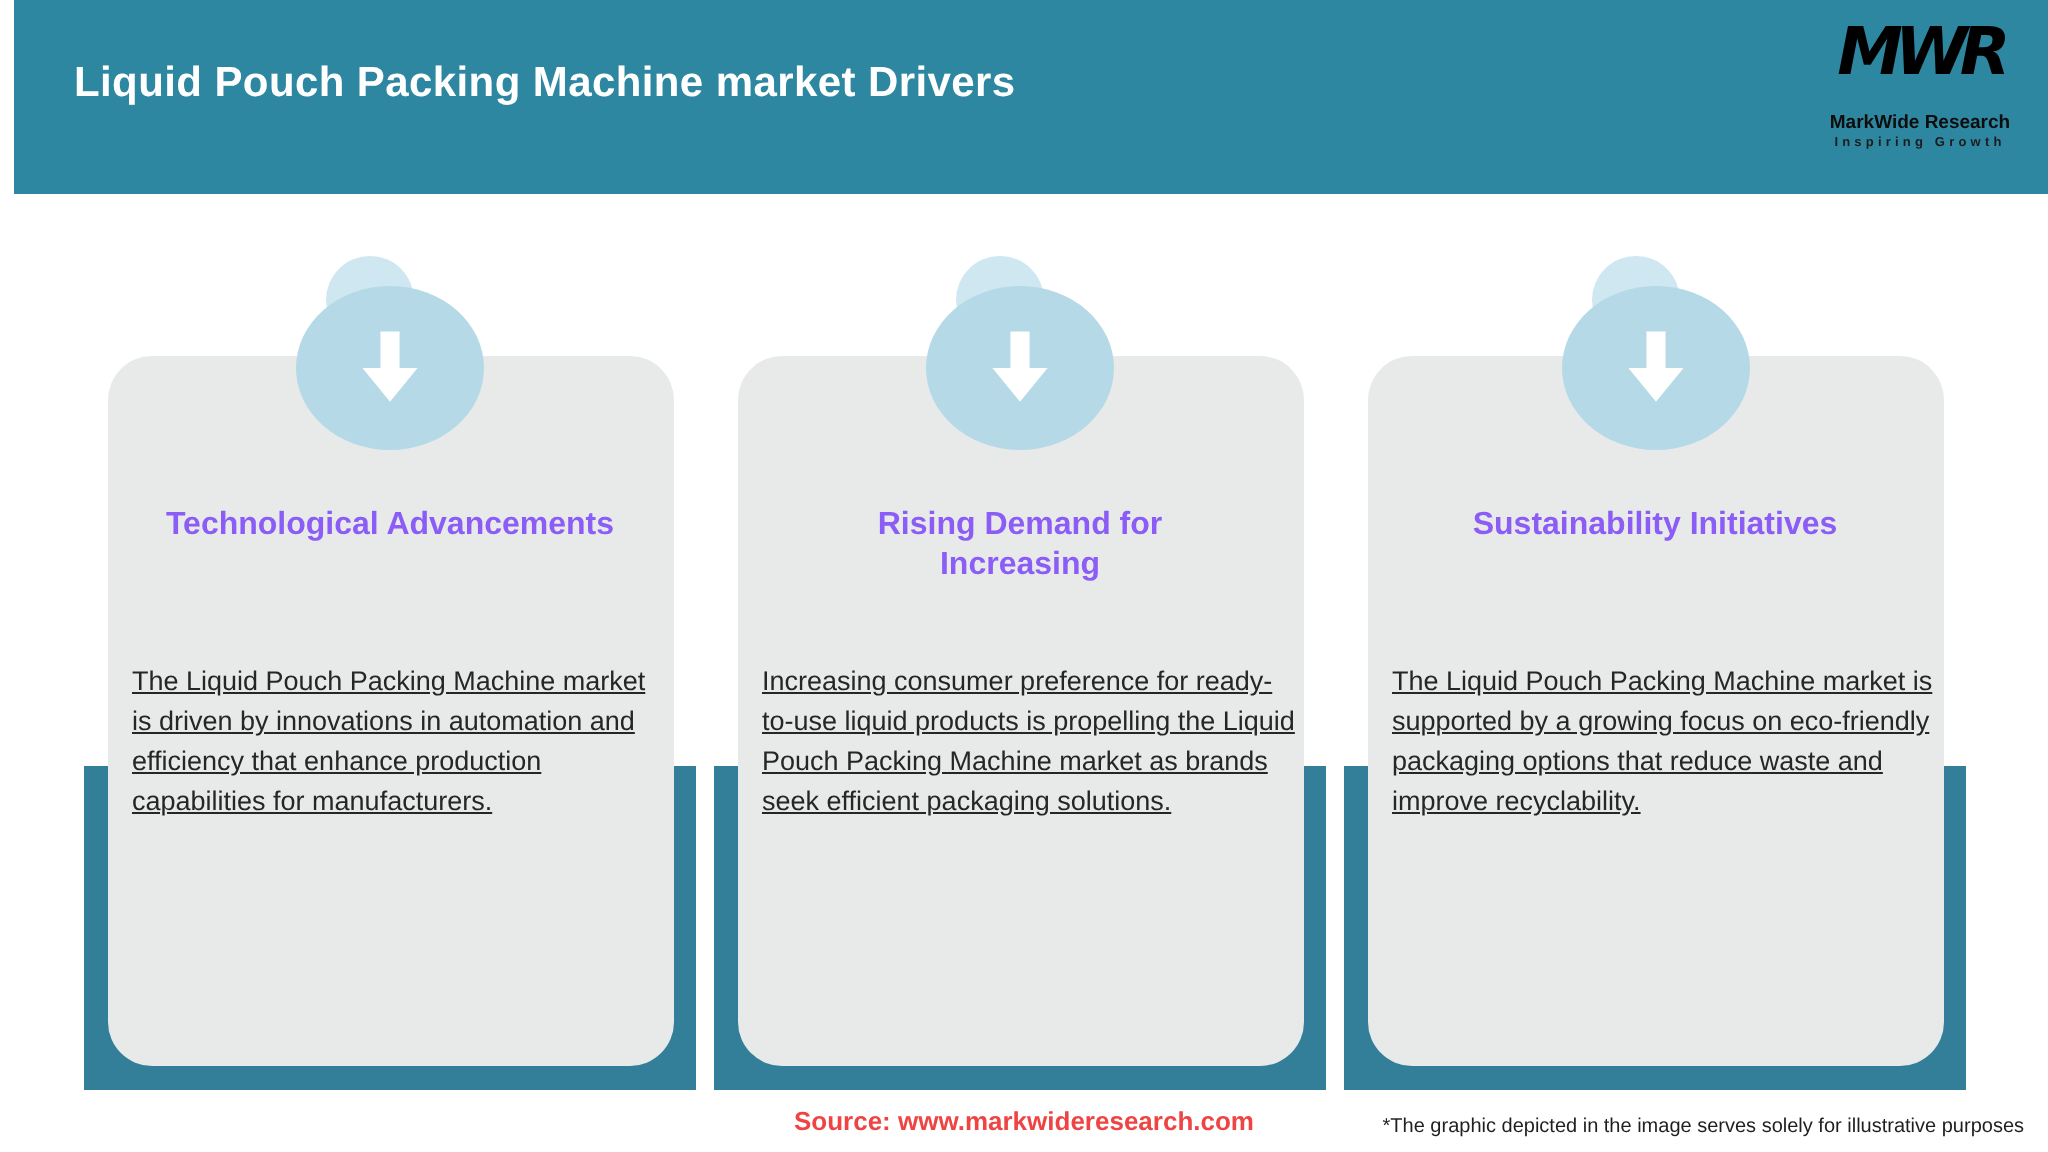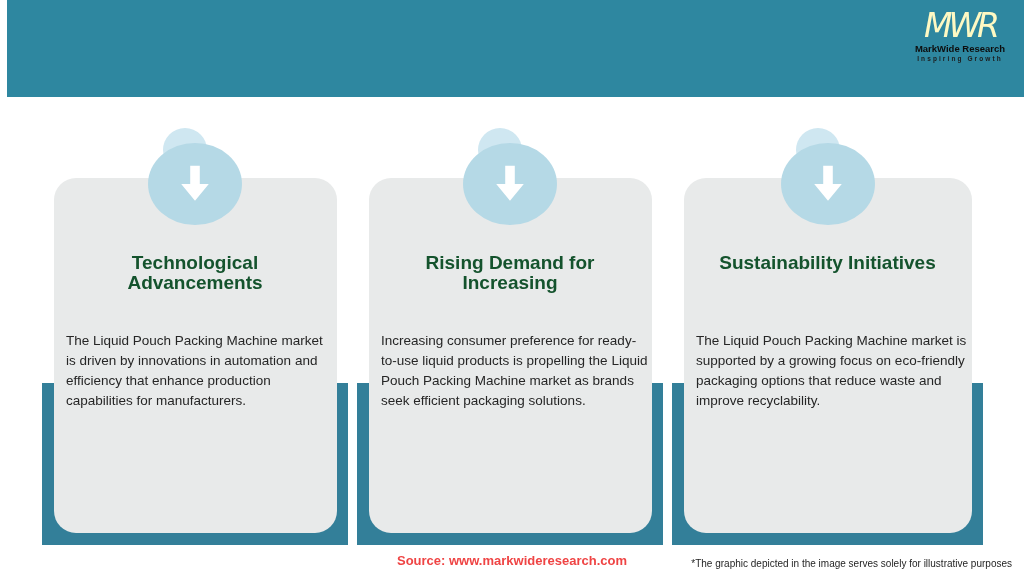--- a/index.html
+++ b/index.html
@@ -20,24 +20,24 @@
   .page-title {
     padding-left:30px; padding-bottom:14px;
     color:#ffffff; font-size:21px; font-weight:bold; letter-spacing:.2px;
   }
   .brand-logo {
     position:absolute; right:12px; top:9px; width:104px;
     text-align:center; color:#0d0d0d; line-height:1;
   }
   .logo-mark {
     font-family:"DejaVu Sans", sans-serif;
-    font-size:33px; font-weight:normal; font-style:italic;
-    letter-spacing:-4px; color:#fef9c3;
+    font-size:33px; font-weight:bold; font-style:italic;
+    letter-spacing:-4px; color:#000000;
   }
-  .logo-name { font-size:9.5px; font-weight:bold; margin-top:2px; white-space:nowrap; }
+  .logo-name { font-size:9.5px; font-weight:bold; margin-top:15px; white-space:nowrap; }
   .logo-tagline { font-size:6.5px; font-weight:bold; letter-spacing:2.1px; margin-top:2px; white-space:nowrap; color:#1c1c1c; }
 
   
   .card-group { position:absolute; top:140px; height:410px; }
   .g1 { left:42px;  width:306px; }
   .g2 { left:357px; width:306px; }
   .g3 { left:672px; width:311px; }
 
   .back-band {
     position:absolute; left:0; right:0; top:243px; height:162px;
@@ -55,46 +55,47 @@
   .arrow-circle {
     position:absolute; top:3px; left:calc(50% - 47px);
     width:94px; height:82px; border-radius:50%;
     background:var(--circle-blue,#B5D9E6);
     display:flex; align-items:center; justify-content:center;
   }
   .arrow-circle svg { display:block; }
 
   .card-title {
     position:absolute; top:113px; left:20px; right:20px;
-    text-align:center; font-size:19px; font-weight:bold;
-    color:#14532d; line-height:20px;
+    text-align:center; font-size:16px; font-weight:bold;
+    color:#8b5cf6; line-height:20px;
   }
   .g2 .card-title { left:55px; right:55px; }
 
   .card-body {
     position:absolute; top:191px; left:24px; right:14px;
-    font-size:13.5px; line-height:20px; color:#262626; text-align:left;
+    font-size:13.5px; line-height:20px; color:#262626; text-align:left;text-decoration:underline;
   }
 
   
   .source-line {
     position:absolute; left:312px; width:400px; top:553px;
     text-align:center; font-size:13px; font-weight:bold; color:#ef4444;
   }
   .disclaimer {
     position:absolute; right:12px; top:558px;
     font-size:10px; color:#1f1f1f;
   }
 </style>
 </head>
 <body>
 
 <div class="canvas">
 
   <header class="header-bar">
+    <h1 class="page-title">Liquid Pouch Packing Machine market Drivers</h1>
     <div class="brand-logo">
       <div class="logo-mark">MWR</div>
       <div class="logo-name">MarkWide Research</div>
       <div class="logo-tagline">Inspiring Growth</div>
     </div>
   </header>
 
   <section class="card-group g1">
     <div class="back-band"></div>
     <div class="card"></div>

